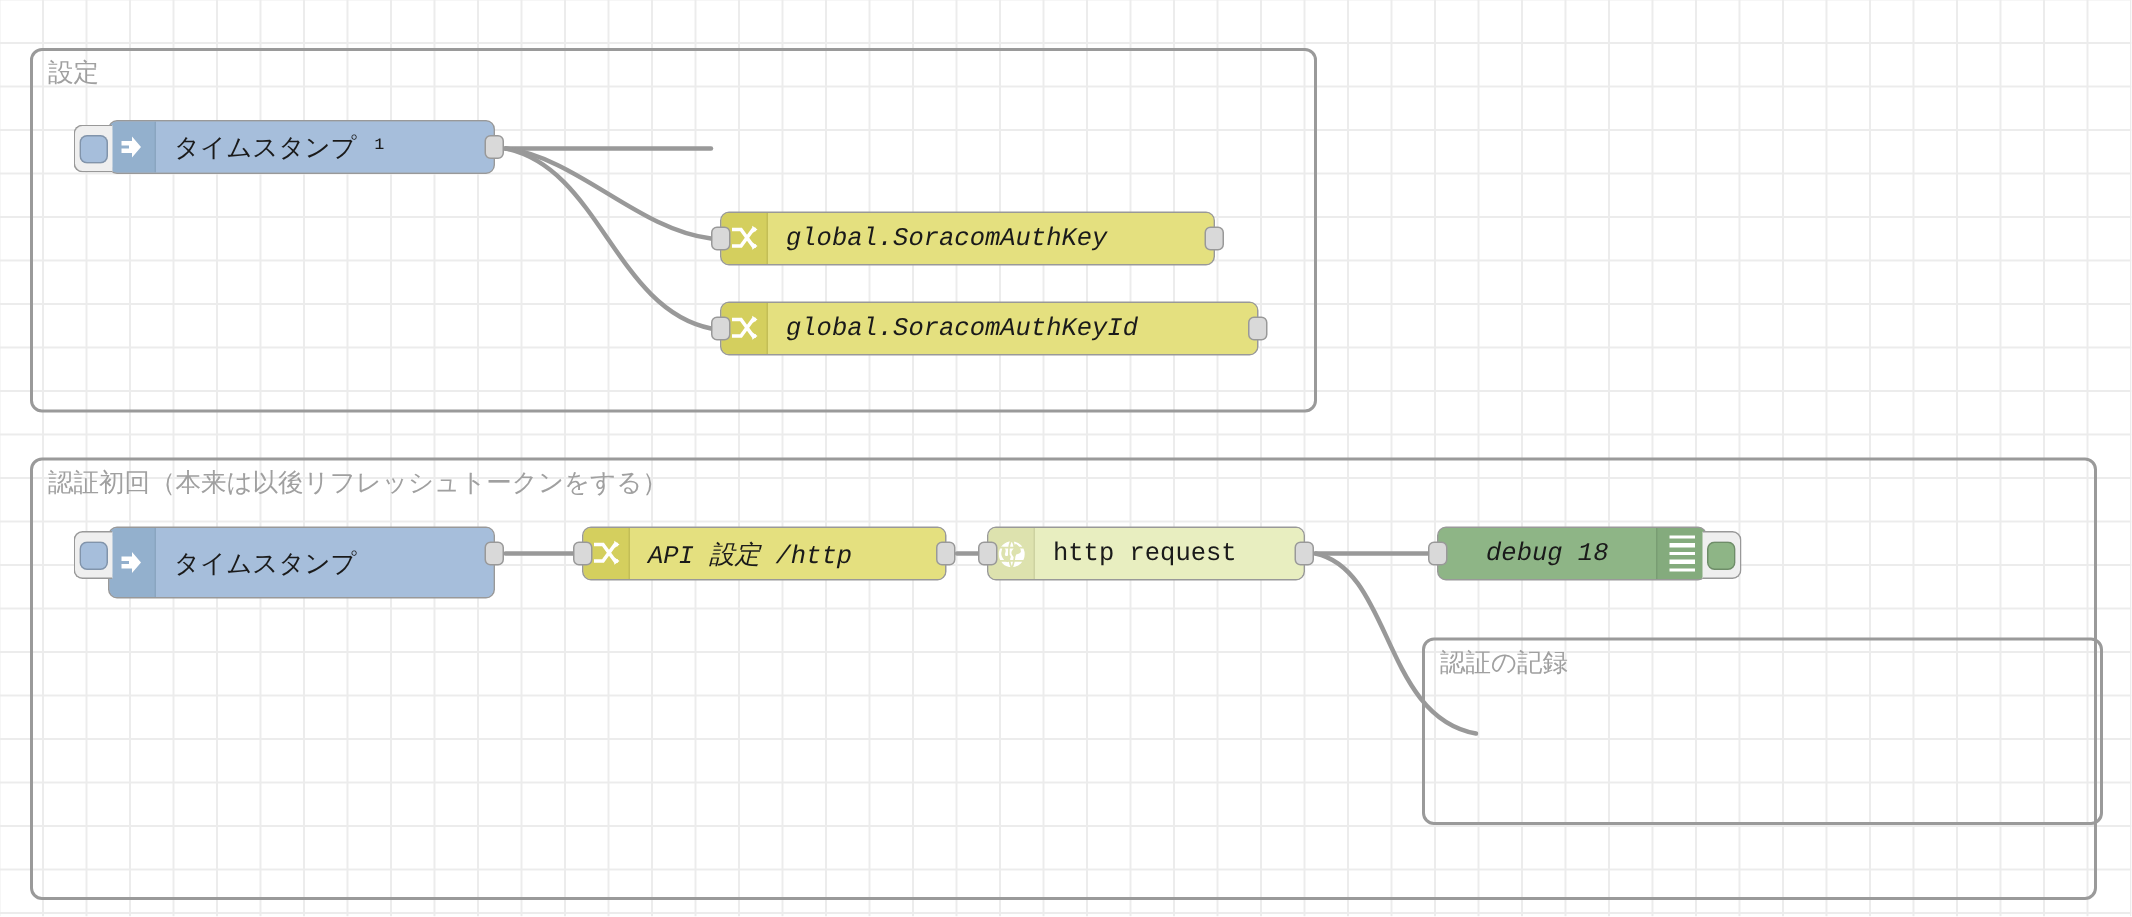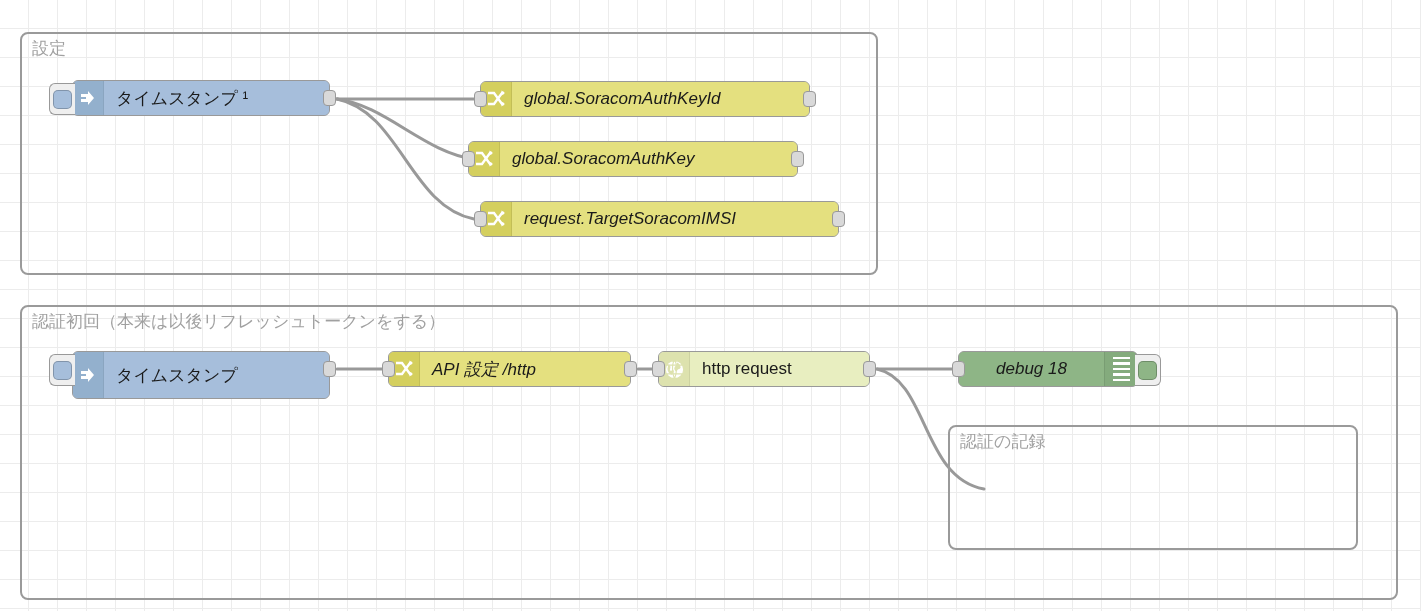--- a/index.html
+++ b/index.html
@@ -54,20 +54,21 @@
 
   
   .node {
     position: absolute;
     box-sizing: border-box;
     border: 1px solid #999999;
     border-radius: 6px;
     display: flex;
     align-items: stretch;
     overflow: visible;
+    font-family: Liberation Mono, monospace;
   }
   .node-inner {
     display: flex;
     align-items: stretch;
     width: 100%;
     border-radius: 5px;
     overflow: hidden;
   }
   .node-icon {
     width: 30px;
@@ -183,82 +184,67 @@
   </svg>
 
   <div class="group" style="left:20px; top:32px; width:858px; height:243px;">
     <div class="group-label">設定</div>
   </div>
 
   <div class="group" style="left:20px; top:305px; width:1378px; height:295px;">
     <div class="group-label">認証初回（本来は以後リフレッシュトークンをする）</div>
   </div>
 
-  <div class="group" style="left:948px; top:425px; width:410px; height:125px;">
+  <div class="group" style="left:948px; top:425px; width:454px; height:125px;">
     <div class="group-label">認証の記録</div>
   </div>
 
   <div class="node node-inject" style="left:72px; top:80px; width:258px; height:36px;">
     <div class="node-button left">
       <span class="cap"></span>
     </div>
     <div class="node-inner">
       <div class="node-icon">
         <svg class="icon-svg" width="20" height="20" viewBox="0 0 20 20">
           <path d="M3 6 h7 V3 l6 7 -6 7 v-3 H3 v-3 h5 V9 H3 z" fill="#ffffff"></path>
         </svg>
       </div>
       <div class="node-label">タイムスタンプ ¹</div>
     </div>
     <div class="port out" style="top:9px;"></div>
   </div>
 
-  <div class="node node-change" style="left:480px; top:81px; width:330px; height:36px;">
+
+  <div class="node node-change" style="left:480px; top:141px; width:330px; height:36px;justify-content:center;">
     <div class="node-inner">
       <div class="node-icon">
         <svg class="icon-svg" width="20" height="20" viewBox="0 0 20 20">
           <path d="M2 4 L8 4 L16 15 L18 15" stroke="#ffffff" stroke-width="2.4" fill="none"></path>
           <path d="M2 15 L8 15 L16 4 L18 4" stroke="#ffffff" stroke-width="2.4" fill="none"></path>
           <path d="M15.5 1.5 L19 4 L15.5 6.5 z" fill="#ffffff"></path>
           <path d="M15.5 12.5 L19 15 L15.5 17.5 z" fill="#ffffff"></path>
         </svg>
       </div>
-      <div class="node-label italic">global.SoracomAuthKeyId</div>
-    </div>
-    <div class="port in" style="top:9px;"></div>
-    <div class="port out" style="top:9px;"></div>
-  </div>
-
-  <div class="node node-change" style="left:468px; top:141px; width:330px; height:36px;justify-content:center;">
+      <div class="node-label italic">global.SoracomAuthKey</div>
+    </div>
+    <div class="port in" style="top:9px;"></div>
+    <div class="port out" style="top:9px;"></div>
+  </div>
+
+  <div class="node node-change" style="left:480px; top:201px; width:359px; height:36px;">
     <div class="node-inner">
       <div class="node-icon">
         <svg class="icon-svg" width="20" height="20" viewBox="0 0 20 20">
           <path d="M2 4 L8 4 L16 15 L18 15" stroke="#ffffff" stroke-width="2.4" fill="none"></path>
           <path d="M2 15 L8 15 L16 4 L18 4" stroke="#ffffff" stroke-width="2.4" fill="none"></path>
           <path d="M15.5 1.5 L19 4 L15.5 6.5 z" fill="#ffffff"></path>
           <path d="M15.5 12.5 L19 15 L15.5 17.5 z" fill="#ffffff"></path>
         </svg>
       </div>
-      <div class="node-label italic">global.SoracomAuthKey</div>
-    </div>
-    <div class="port in" style="top:9px;"></div>
-    <div class="port out" style="top:9px;"></div>
-  </div>
-
-  <div class="node node-change" style="left:480px; top:201px; width:359px; height:36px;">
-    <div class="node-inner">
-      <div class="node-icon">
-        <svg class="icon-svg" width="20" height="20" viewBox="0 0 20 20">
-          <path d="M2 4 L8 4 L16 15 L18 15" stroke="#ffffff" stroke-width="2.4" fill="none"></path>
-          <path d="M2 15 L8 15 L16 4 L18 4" stroke="#ffffff" stroke-width="2.4" fill="none"></path>
-          <path d="M15.5 1.5 L19 4 L15.5 6.5 z" fill="#ffffff"></path>
-          <path d="M15.5 12.5 L19 15 L15.5 17.5 z" fill="#ffffff"></path>
-        </svg>
-      </div>
-      <div class="node-label italic">request.TargetSoracomIMSI</div>
+      <div class="node-label italic">global.SoracomAuthKeyId</div>
     </div>
     <div class="port in" style="top:9px;"></div>
     <div class="port out" style="top:9px;"></div>
   </div>
 
   <div class="node node-inject" style="left:72px; top:351px; width:258px; height:48px;">
     <div class="node-button left">
       <span class="cap"></span>
     </div>
     <div class="node-inner">

